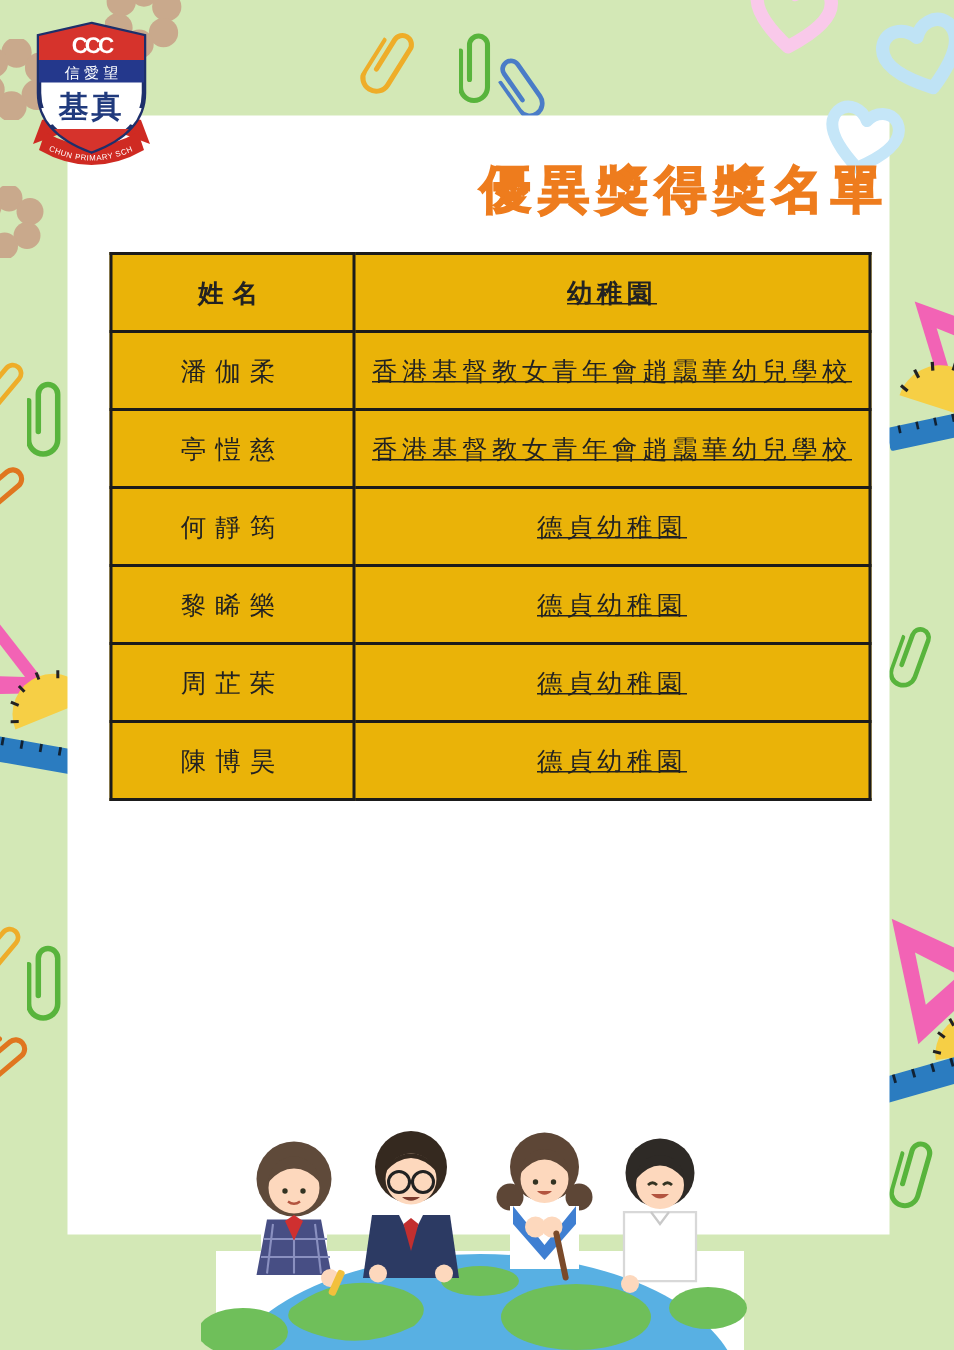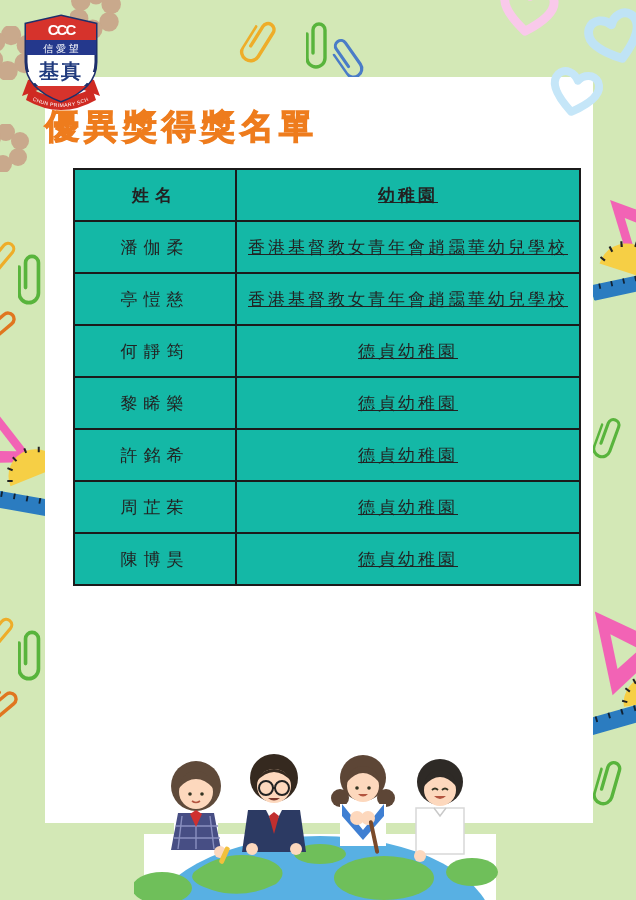--- a/index.html
+++ b/index.html
@@ -4,27 +4,27 @@
 <style>
   html,body{margin:0;padding:0;}
   body{
     width:636px;height:900px;position:relative;overflow:hidden;
     background:#d3e8b6;
     font-family:"Liberation Sans","DejaVu Sans",sans-serif;
   }
   .deco{position:absolute;pointer-events:none;}
   .card{position:absolute;left:45px;top:77px;width:548px;height:746px;background:#ffffff;z-index:5;}
   .page-title{
-    position:absolute;left:45px;top:104px;width:548px;text-align:left;z-index:8;
+    position:absolute;left:45px;top:104px;width:548px;text-align:right;z-index:8;
     font-size:34px;font-weight:900;color:#ee7c1d;letter-spacing:5px;
     -webkit-text-stroke:1.2px #ee7c1d;
   }
   table.awards{
     position:absolute;left:73px;top:168px;width:492px;z-index:8;
-    border-collapse:collapse;table-layout:fixed;background:#14b8a6;
+    border-collapse:collapse;table-layout:fixed;background:#eab308;
   }
   table.awards td,table.awards th{
     border:2.5px solid #1b1b1b;height:50px;text-align:center;vertical-align:middle;
     font-size:17px;font-weight:500;color:#222;padding:0 4px;
   }
   table.awards th{font-weight:600;}
   .col-name{width:152px;letter-spacing:6px;}
   .col-school{width:334px;letter-spacing:3px;text-decoration:underline;}
   .logo-wrap{position:absolute;left:20px;top:14px;width:82px;height:106px;z-index:10;}
   .kids-wrap{position:absolute;left:134px;top:750px;width:372px;height:150px;z-index:9;}
@@ -207,24 +207,20 @@
   <tr>
     <td class="col-name">亭愷慈</td>
     <td class="col-school">香港基督教女青年會趙靄華幼兒學校</td>
   </tr>
   <tr>
     <td class="col-name">何靜筠</td>
     <td class="col-school">德貞幼稚園</td>
   </tr>
   <tr>
     <td class="col-name">黎睎樂</td>
-    <td class="col-school">德貞幼稚園</td>
-  </tr>
-  <tr>
-    <td class="col-name">許銘希</td>
     <td class="col-school">德貞幼稚園</td>
   </tr>
   <tr>
     <td class="col-name">周芷茱</td>
     <td class="col-school">德貞幼稚園</td>
   </tr>
   <tr>
     <td class="col-name">陳博昊</td>
     <td class="col-school">德貞幼稚園</td>
   </tr>

